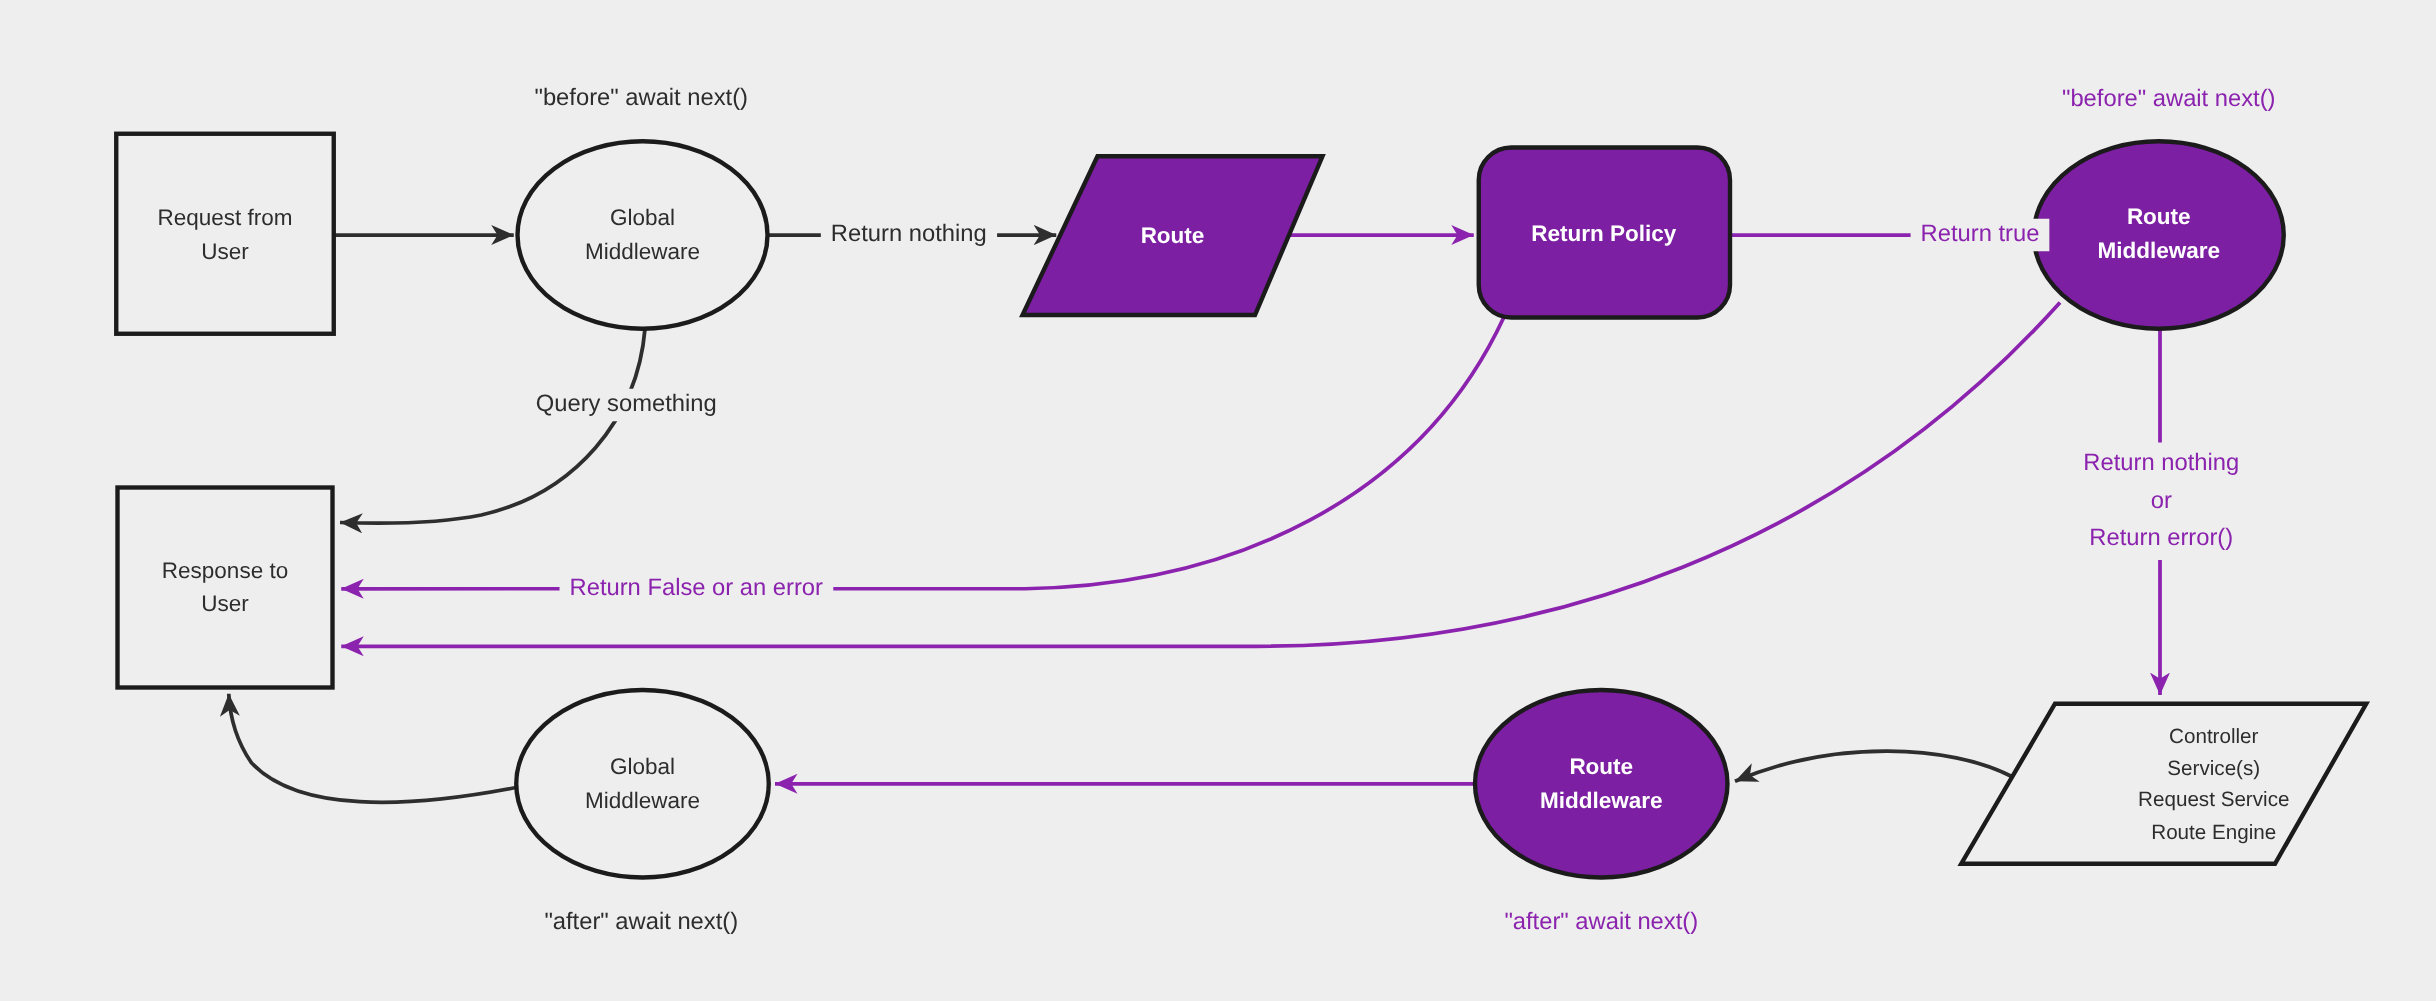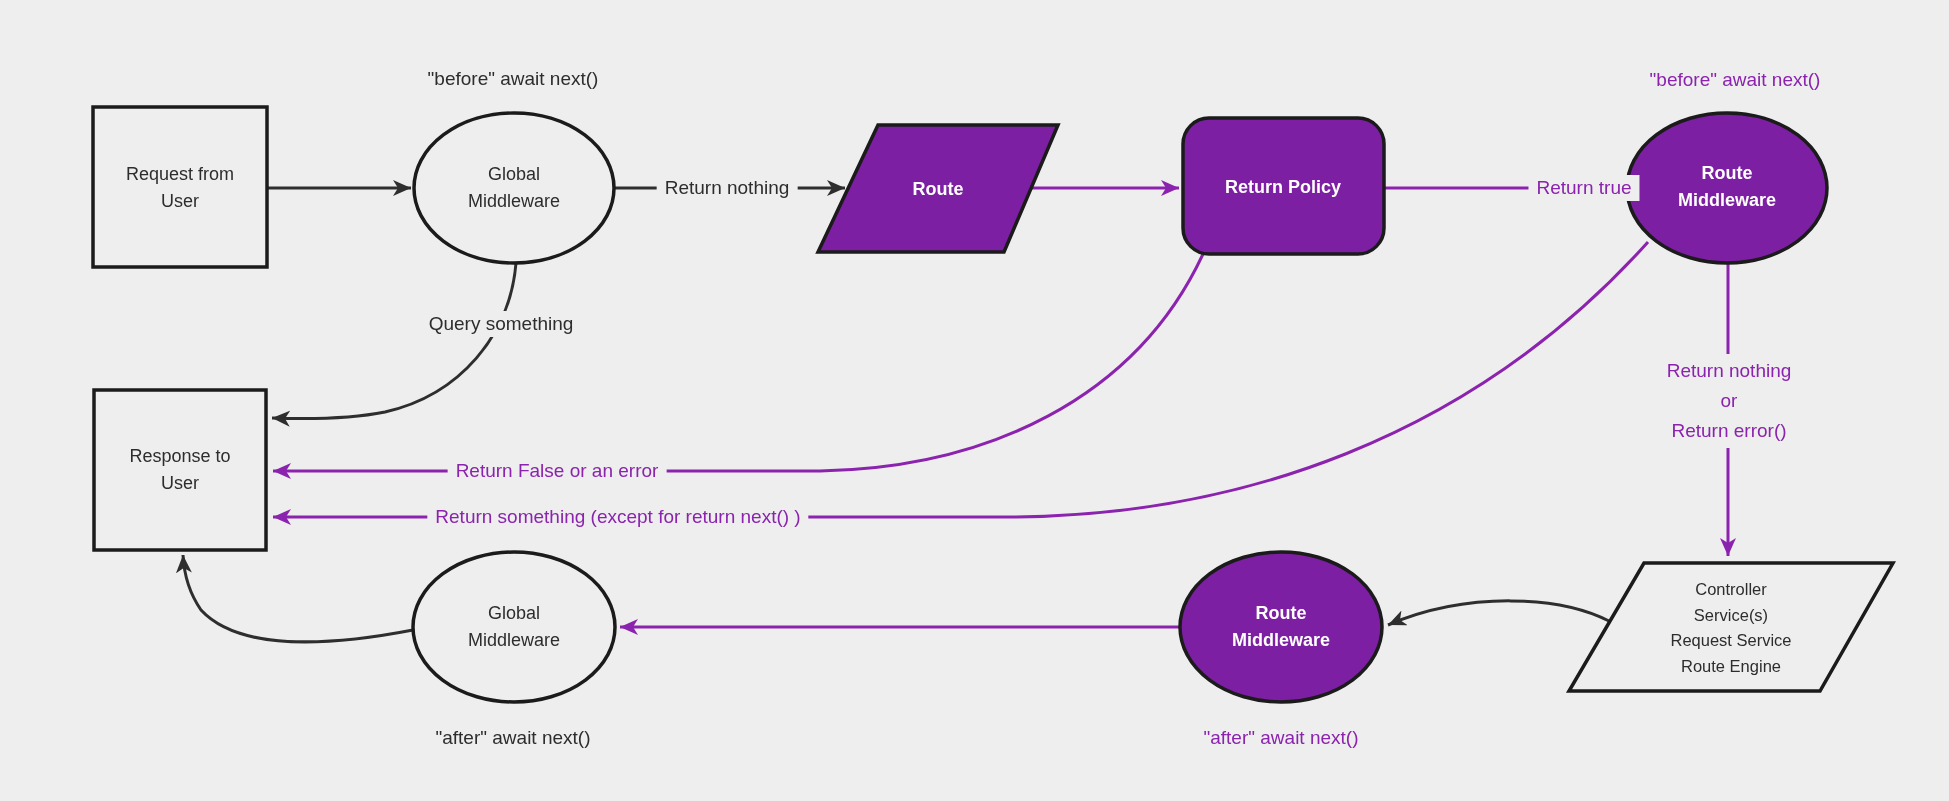--- a/index.html
+++ b/index.html
@@ -29,21 +29,21 @@
   }
   .edge-label{
     background:var(--bg);
     padding:2px 8px;
     font-size:19px;
   }
   .free-label{font-size:19px;}
   .purple{color:var(--purple-line);}
   .node-label{font-size:18px;line-height:27px;}
   .node-label.bold{font-weight:bold;color:var(--white-text);}
-  .controller-label{font-size:16.5px;line-height:25.5px;}
+  .controller-label{font-size:16.5px;line-height:25.5px;margin-left:40px;}
   .multiline-edge-label{
     background:var(--bg);
     padding:2px 10px;
     font-size:19px;
     line-height:30px;
   }
 </style>
 </head>
 <body>
 
@@ -134,15 +134,14 @@
 
   <div class="label edge-label" style="left:727px;top:188px">Return nothing</div>
   <div class="label edge-label purple" style="left:1584px;top:188px">Return true</div>
   <div class="label multiline-edge-label purple" style="left:1729px;top:401px">
     <div>Return nothing</div>
     <div>or</div>
     <div>Return error()</div>
   </div>
   <div class="label edge-label" style="left:501px;top:324px">Query something</div>
   <div class="label edge-label purple" style="left:557px;top:471px">Return False or an error</div>
-  <div class="label edge-label purple" style="left:618px;top:517px">Return something (except for return next() )</div>
 
 </div>
 
 </body></html>

